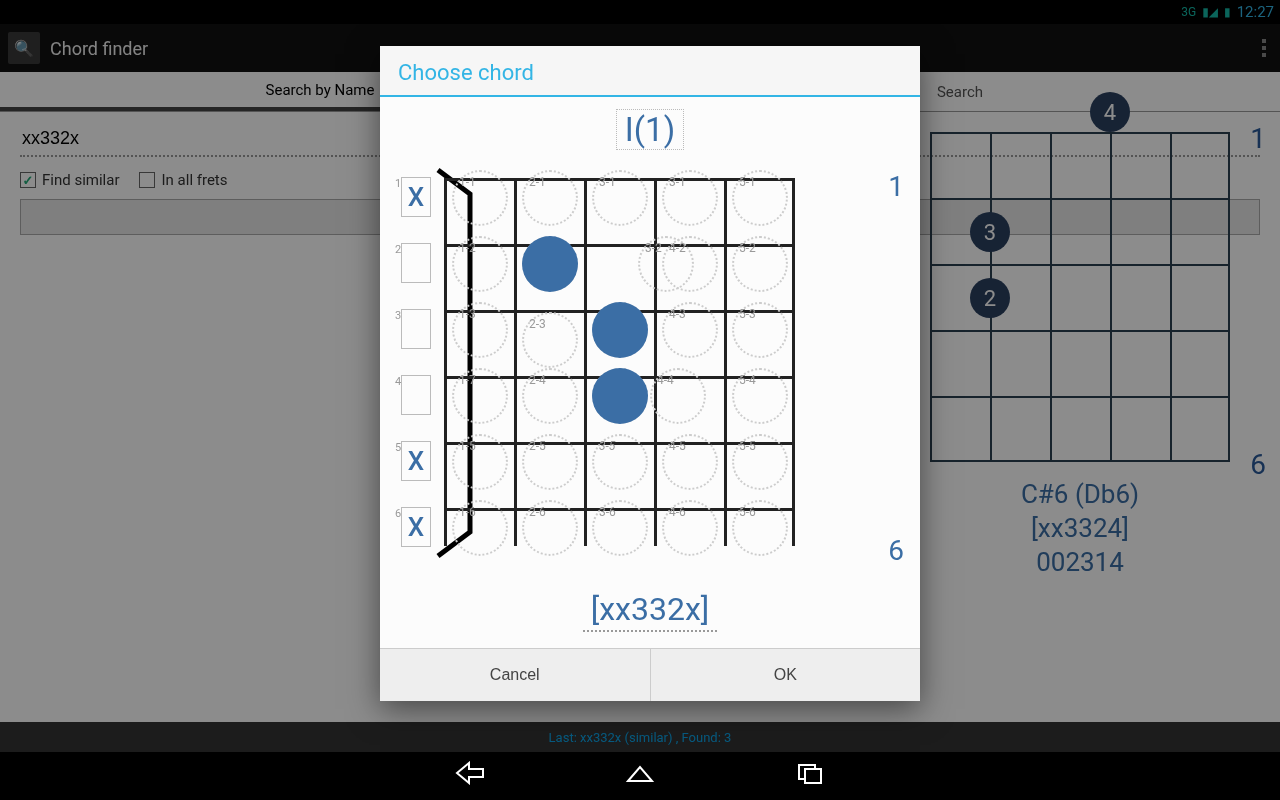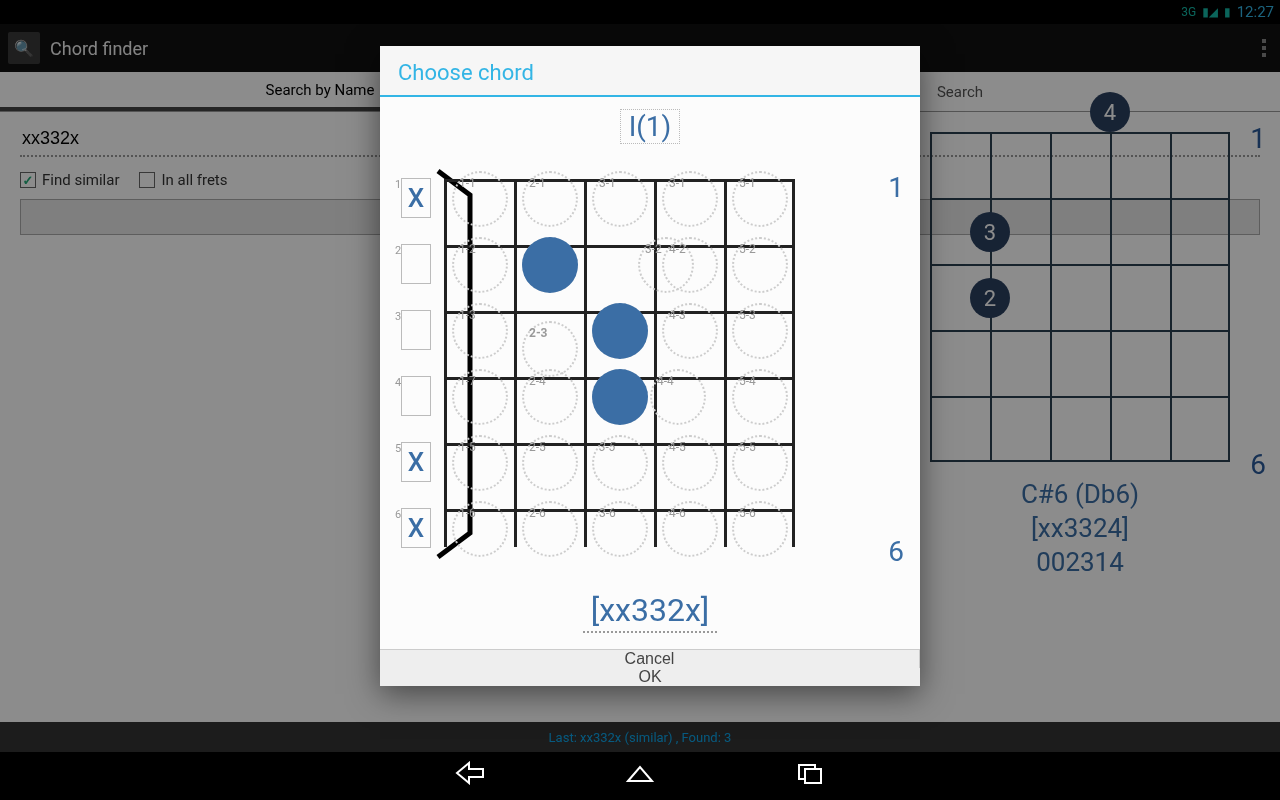--- a/index.html
+++ b/index.html
@@ -42,36 +42,36 @@
 .navbar { position:absolute; bottom:0; left:0; right:0; height:48px; background:#000; display:flex; align-items:center; justify-content:center; gap:140px; }
 .navbtn { color:#ddd; font-size:24px; }
 
 
 .dim { position:absolute; top:0; left:0; right:0; bottom:0; background:rgba(0,0,0,0.45); }
 
 
 .modal { position:absolute; top:46px; left:380px; width:540px; background:#f6f6f6; box-shadow:0 8px 30px rgba(0,0,0,0.5); display:flex; flex-direction:column; }
 .modal-title { padding: 14px 18px 10px; color:#33b5e5; font-size:22px; border-bottom:2px solid #33b5e5; }
 .modal-body { padding: 10px 18px 20px; background:#fcfcfc; position:relative; }
-.fret-indicator { color:#3b6ea5; font-size:28px; text-align:center; margin-bottom:15px; border:1px dotted #bbb; display:inline-block; padding:0 8px;}
+.fret-indicator { color:#3b6ea5; font-size:33px; text-align:center; margin-bottom:8px; border:1px dotted #bbb; display:inline-block; padding:0 8px;}
 .fret-ind-wrap { width:100%; display:flex; justify-content:center; margin-top:2px;}
 .chordgrid { position:relative; display:flex; margin-top:6px;}
 .rowlabels { width:36px; display:flex; flex-direction:column;}
 .rowlabel { height:66px; display:flex; align-items:center; justify-content:center;}
 .rowlabel .box { width:30px; height:40px; border:1px solid #bbb; display:flex; align-items:center; justify-content:center; font-size:26px; color:#3b6ea5; font-weight:500;}
 .rowlabel .num { position:absolute; font-size:11px; color:#999; transform:translate(-18px,-14px);}
 .grid5 { position:relative; width:350px; height:396px; margin-left:10px;}
 .grid5 .v { position:absolute; top:14px; bottom:14px; width:3px; background:#222;}
 .grid5 .h { position:absolute; left:0; right:0; height:3px; background:#222;}
 .cell { position:absolute; width:56px; height:56px; border:2px dotted #ccc; border-radius:50%; display:flex; align-items:flex-start; justify-content:flex-start; font-size:12px; color:#999; padding:3px 5px;}
 .finger { position:absolute; width:56px; height:56px; border-radius:50%; background:#3b6ea5;}
 .rightnum { position:absolute; font-size:28px; color:#3b6ea5;}
 .modal-pattern { text-align:center; margin-top:30px; }
 .modal-pattern span { font-size:32px; color:#3b6ea5; border-bottom:2px dotted #999; padding:2px 8px;}
-.modal-actions { display:flex; border-top:1px solid #ccc;flex-direction:column; }
+.modal-actions { display:flex; border-top:1px solid #ccc; }
 .modal-actions button { flex:1; height:52px; background:#eee; border:none; font-size:16px; color:#444; border-right:1px solid #ccc; cursor:pointer;}
 .modal-actions button:last-child { border-right:none; }
 .mutepath { position:absolute; }
 </style>
 </head>
 <body>
 
 <div class="screen">
 
   <div class="statusbar">
@@ -207,21 +207,21 @@
           <div class="cell" style="left:218px; top:6px;">3-1</div>
           <div class="cell" style="left:288px; top:6px;">5-1</div>
 
           <div class="cell" style="left:8px; top:72px;">1-2</div>
           <div class="cell" style="left:78px; top:72px;">2-2</div>
           <div class="cell" style="left:148px; top:72px;margin-left:46px;">3-2</div>
           <div class="cell" style="left:218px; top:72px;">4-2</div>
           <div class="cell" style="left:288px; top:72px;">5-2</div>
 
           <div class="cell" style="left:8px; top:138px;">1-3</div>
-          <div class="cell" style="left:78px; top:156px;font-weight:bold;">2-3</div>
+          <div class="cell" style="left:78px; top:148px;">2-3</div>
           <div class="cell" style="left:148px; top:138px;">3-3</div>
           <div class="cell" style="left:218px; top:138px;">4-3</div>
           <div class="cell" style="left:288px; top:138px;">5-3</div>
 
           <div class="cell" style="left:8px; top:204px;">1-7</div>
           <div class="cell" style="left:78px; top:204px;">2-4</div>
           <div class="cell" style="left:148px; top:204px;">3-4</div>
           <div class="cell" style="left:206px; top:204px;">4-4</div>
           <div class="cell" style="left:288px; top:204px;">5-4</div>
 

